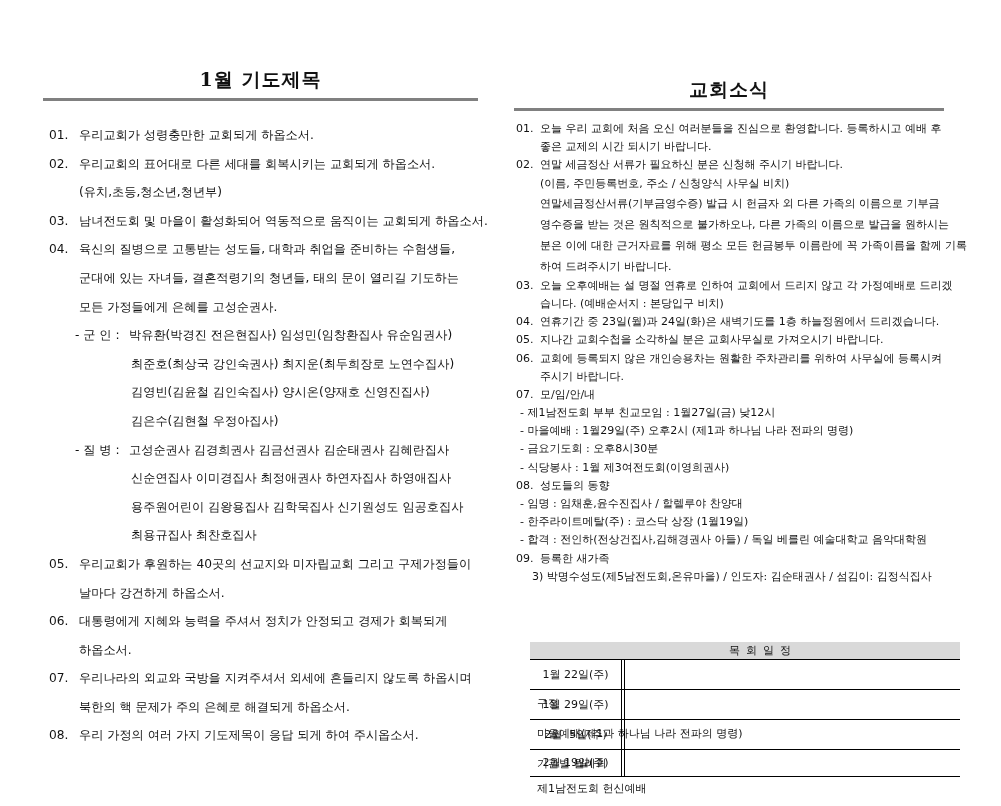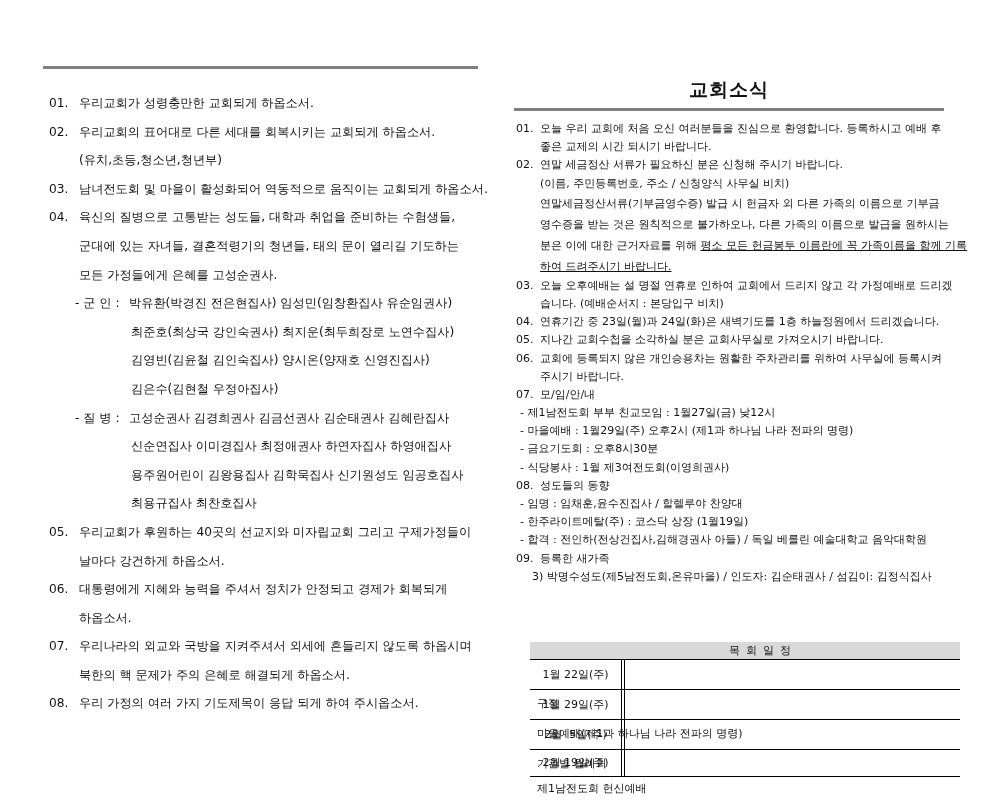--- a/index.html
+++ b/index.html
@@ -27,35 +27,36 @@
   .pline.gcont { padding-left: 88px; }
 
   
   .news { margin-top: 9px; font-size: 11px; }
   .nline { height: 18.2px; line-height: 18.2px; white-space: nowrap; }
   .nline .num { display: inline-block; width: 24px; padding-left: 2px; }
   .nline.cont { padding-left: 26px; }
   .nline.cont-lg { padding-left: 26px; height: 21px; line-height: 21px; }
   .nline.sub { padding-left: 6px; }
   .nline.sub2 { padding-left: 18px; }
-  .u { text-decoration: underline; }
+  .u { }
 
   
   .sched { position: absolute; left: 530px; top: 642px; width: 430px; font-size: 11px; }
   .sched-head { height: 17px; line-height: 17px; background: #d9d9d9; text-align: center;
                 letter-spacing: 6px; font-weight: normal; border-bottom: 1px solid #000; padding-left: 36px; }
   .srow { display: flex; height: 29px; line-height: 29px; border-bottom: 1px solid #000; flex-direction: column; }
   .srow:last-child { height: 26px; line-height: 26px; }
   .sdate { width: 91px; text-align: center; border-right: 4px double #000; }
   .sdesc { flex: 1; padding-left: 7px; }
 </style>
 </head>
 <body>
 
 <div class="col-left">
+  <div class="title">1월 기도제목</div>
   <div class="rule"></div>
   <div class="prayers">
     <div class="pline"><span class="num">01.</span><span>우리교회가 성령충만한 교회되게 하옵소서.</span></div>
     <div class="pline"><span class="num">02.</span><span>우리교회의 표어대로 다른 세대를 회복시키는 교회되게 하옵소서.</span></div>
     <div class="pline cont">(유치,초등,청소년,청년부)</div>
     <div class="pline"><span class="num">03.</span><span>남녀전도회 및 마을이 활성화되어 역동적으로 움직이는 교회되게 하옵소서.</span></div>
     <div class="pline"><span class="num">04.</span><span>육신의 질병으로 고통받는 성도들, 대학과 취업을 준비하는 수험생들,</span></div>
     <div class="pline cont">군대에 있는 자녀들, 결혼적령기의 청년들, 태의 문이 열리길 기도하는</div>
     <div class="pline cont">모든 가정들에게 은혜를 고성순권사.</div>
 

